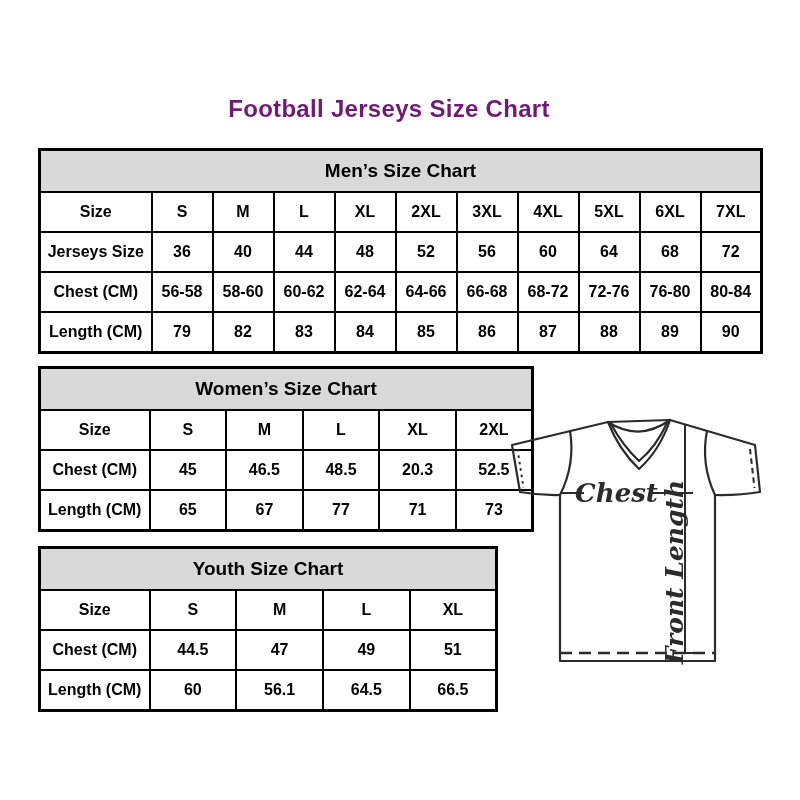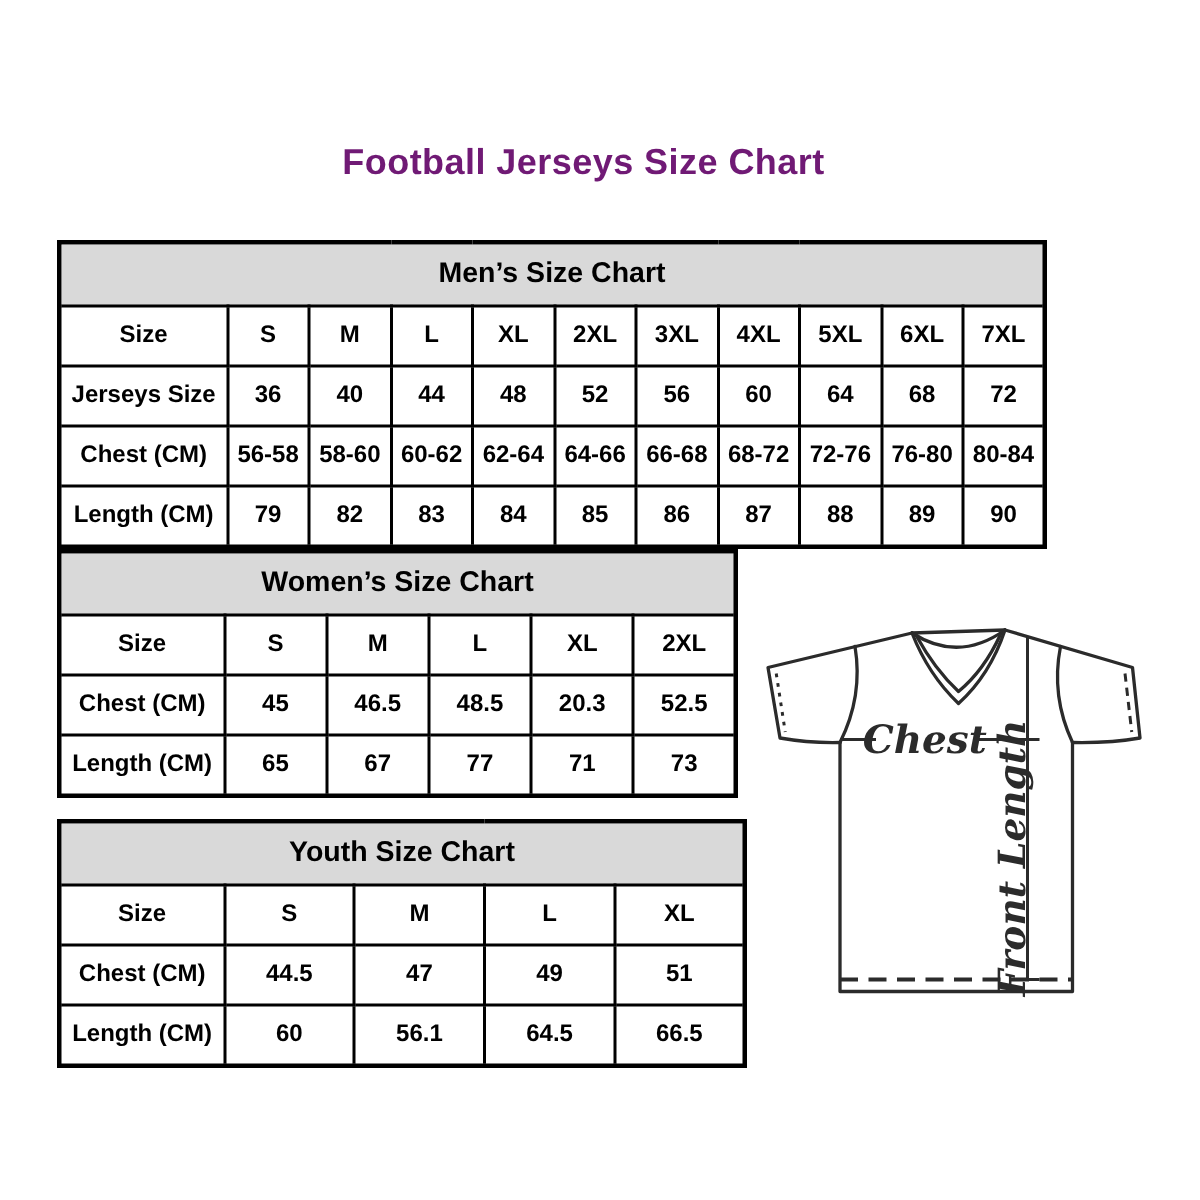--- a/index.html
+++ b/index.html
@@ -16,22 +16,22 @@
   table.size-table {
     position:absolute; border-collapse:collapse; table-layout:fixed;
     background:#fff; border:3px solid #000;
   }
   .size-table th, .size-table td {
     border:2px solid #000; padding:0; text-align:center; vertical-align:middle;
     font-weight:bold; color:#000; overflow:hidden; white-space:nowrap;
   }
   .size-table th.tbl-header { background:#d9d9d9; font-size:19px; height:40px; }
   .size-table td { font-size:16px; height:38px; }
-  #men-table   { left:38px; top:148px; width:660px;margin-top:12px; }
-  #women-table { left:38px; top:366px; width:454px;border-radius:17px; }
+  #men-table   { left:38px; top:148px; width:725px; }
+  #women-table { left:38px; top:366px; width:496px;border-radius:17px; }
   #youth-table { left:38px; top:546px; width:460px; }
   #men-table tr, #women-table tr, #youth-table tr { height:40px; }
   .jersey-wrap { position:absolute; left:503px; top:398px; width:272px; height:272px; }
   .jersey-wrap svg { display:block; width:272px; height:272px; }
   .jersey-label {
     font-family:"DejaVu Serif", serif; font-style:italic; font-weight:bold;
     fill:#2b2b2b;
   }
 </style>
 </head>

